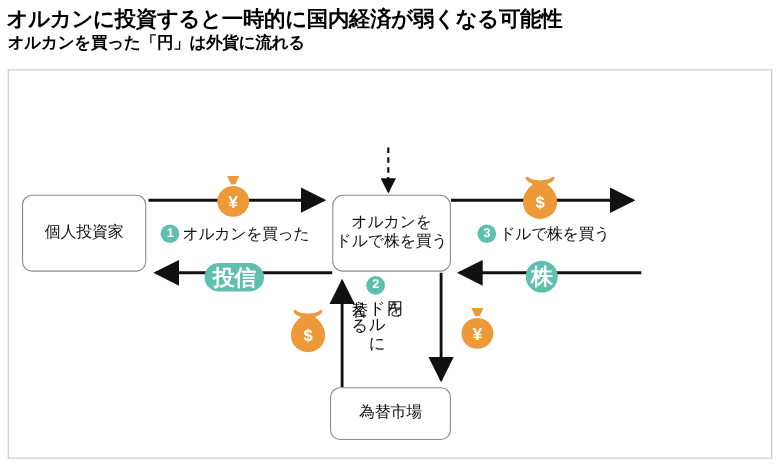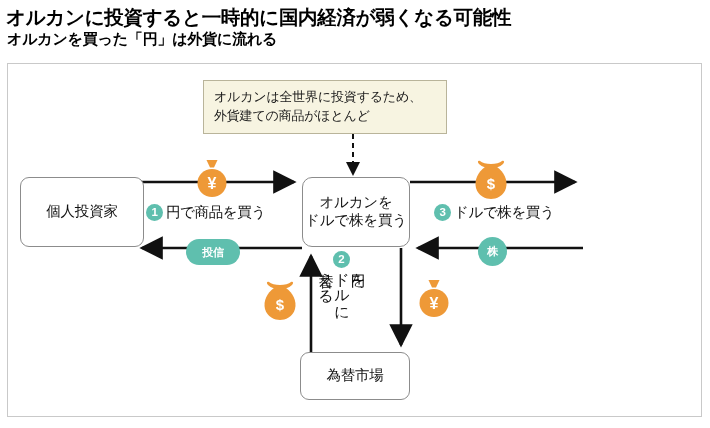--- a/index.html
+++ b/index.html
@@ -29,21 +29,21 @@
   }
 
   
   .nodebox{
     position:absolute;box-sizing:border-box;
     border:1px solid #8c8c8c;border-radius:9px;background:#fff;
     display:flex;align-items:center;justify-content:center;
     text-align:center;color:#111;font-size:14.5px;
     line-height:1.22;letter-spacing:-0.2px;z-index:6;
   }
-  #box-investor{left:20px;top:177px;width:124px;height:70px;}
+  #box-investor{left:20px;top:177px;width:113px;height:70px;}
   #box-fund{left:302px;top:177px;width:108px;height:70px;border-radius:10px;}
   #box-market{left:583px;top:177px;width:107px;height:70px;}
   #box-fx{left:300px;top:352px;width:110px;height:48px;}
 
   
   .callout{
     position:absolute;left:203px;top:80px;width:244px;height:54px;
     box-sizing:border-box;background:#f7f4e1;border:1px solid #b9b49a;
     font-size:13px;color:#1b1b1b;line-height:1.45;letter-spacing:-0.2px;
     padding:7px 0 0 10px;z-index:7;
@@ -63,21 +63,21 @@
   #label-dollar{left:432px;top:203px;}
 
   .numcircle{
     display:inline-block;width:17px;height:17px;border-radius:50%;
     background:#5fbfae;color:#fff;font-size:11.5px;font-weight:bold;
     line-height:17px;text-align:center;margin-right:2px;flex:none;
   }
 
   
   .pill{
-    position:absolute;background:#5fbfae;color:#fff;font-size:11px;
+    position:absolute;background:#5fbfae;color:#fff;font-size:20px;
     font-weight:bold;letter-spacing:-0.3px;display:flex;align-items:center;
     justify-content:center;z-index:8;
   }
   #pill-toushin{left:186px;top:239px;width:54px;height:26px;border-radius:13px;}
   #pill-kabu{left:478px;top:237px;width:29px;height:29px;border-radius:50%;}
 
   
   .bag{position:absolute;z-index:8;}
 
   
@@ -125,44 +125,40 @@
 
     <line x1="583" y1="248" x2="418" y2="248" stroke="#111" stroke-width="2.6" marker-end="url(#ah)"></line>
 
     <line x1="401" y1="248" x2="401" y2="345" stroke="#111" stroke-width="2.6" marker-end="url(#ah)"></line>
 
     <line x1="311" y1="352" x2="311" y2="256" stroke="#111" stroke-width="2.6" marker-end="url(#ah)"></line>
 
     <line x1="353" y1="134" x2="353" y2="174" stroke="#111" stroke-width="2" stroke-dasharray="5,4" marker-end="url(#ahs)"></line>
   </svg>
 
-  <div class="callout">
-    <div>オルカンは全世界に投資するため、</div>
-    <div>外貨建ての商品がほとんど</div>
-  </div>
 
   <div class="nodebox" id="box-investor">
     <span>個人投資家</span>
   </div>
 
   <div class="nodebox" id="box-fund">
     <span>
       <span>オルカンを</span><br>
       <span>ドルで株を買う</span>
     </span>
   </div>
 
 
   <div class="nodebox" id="box-fx">
     <span>為替市場</span>
   </div>
 
   <div class="arrowlabel" id="label-buy">
     <span class="numcircle">1</span>
-    <span>円で商品を買う</span>
+    <span>オルカンを買った</span>
   </div>
 
   <div class="arrowlabel" id="label-dollar">
     <span class="numcircle">3</span>
     <span>ドルで株を買う</span>
   </div>
 
   <div id="label-fx">
     <span class="vnum">2</span>
     <span class="vcol">円を</span>

